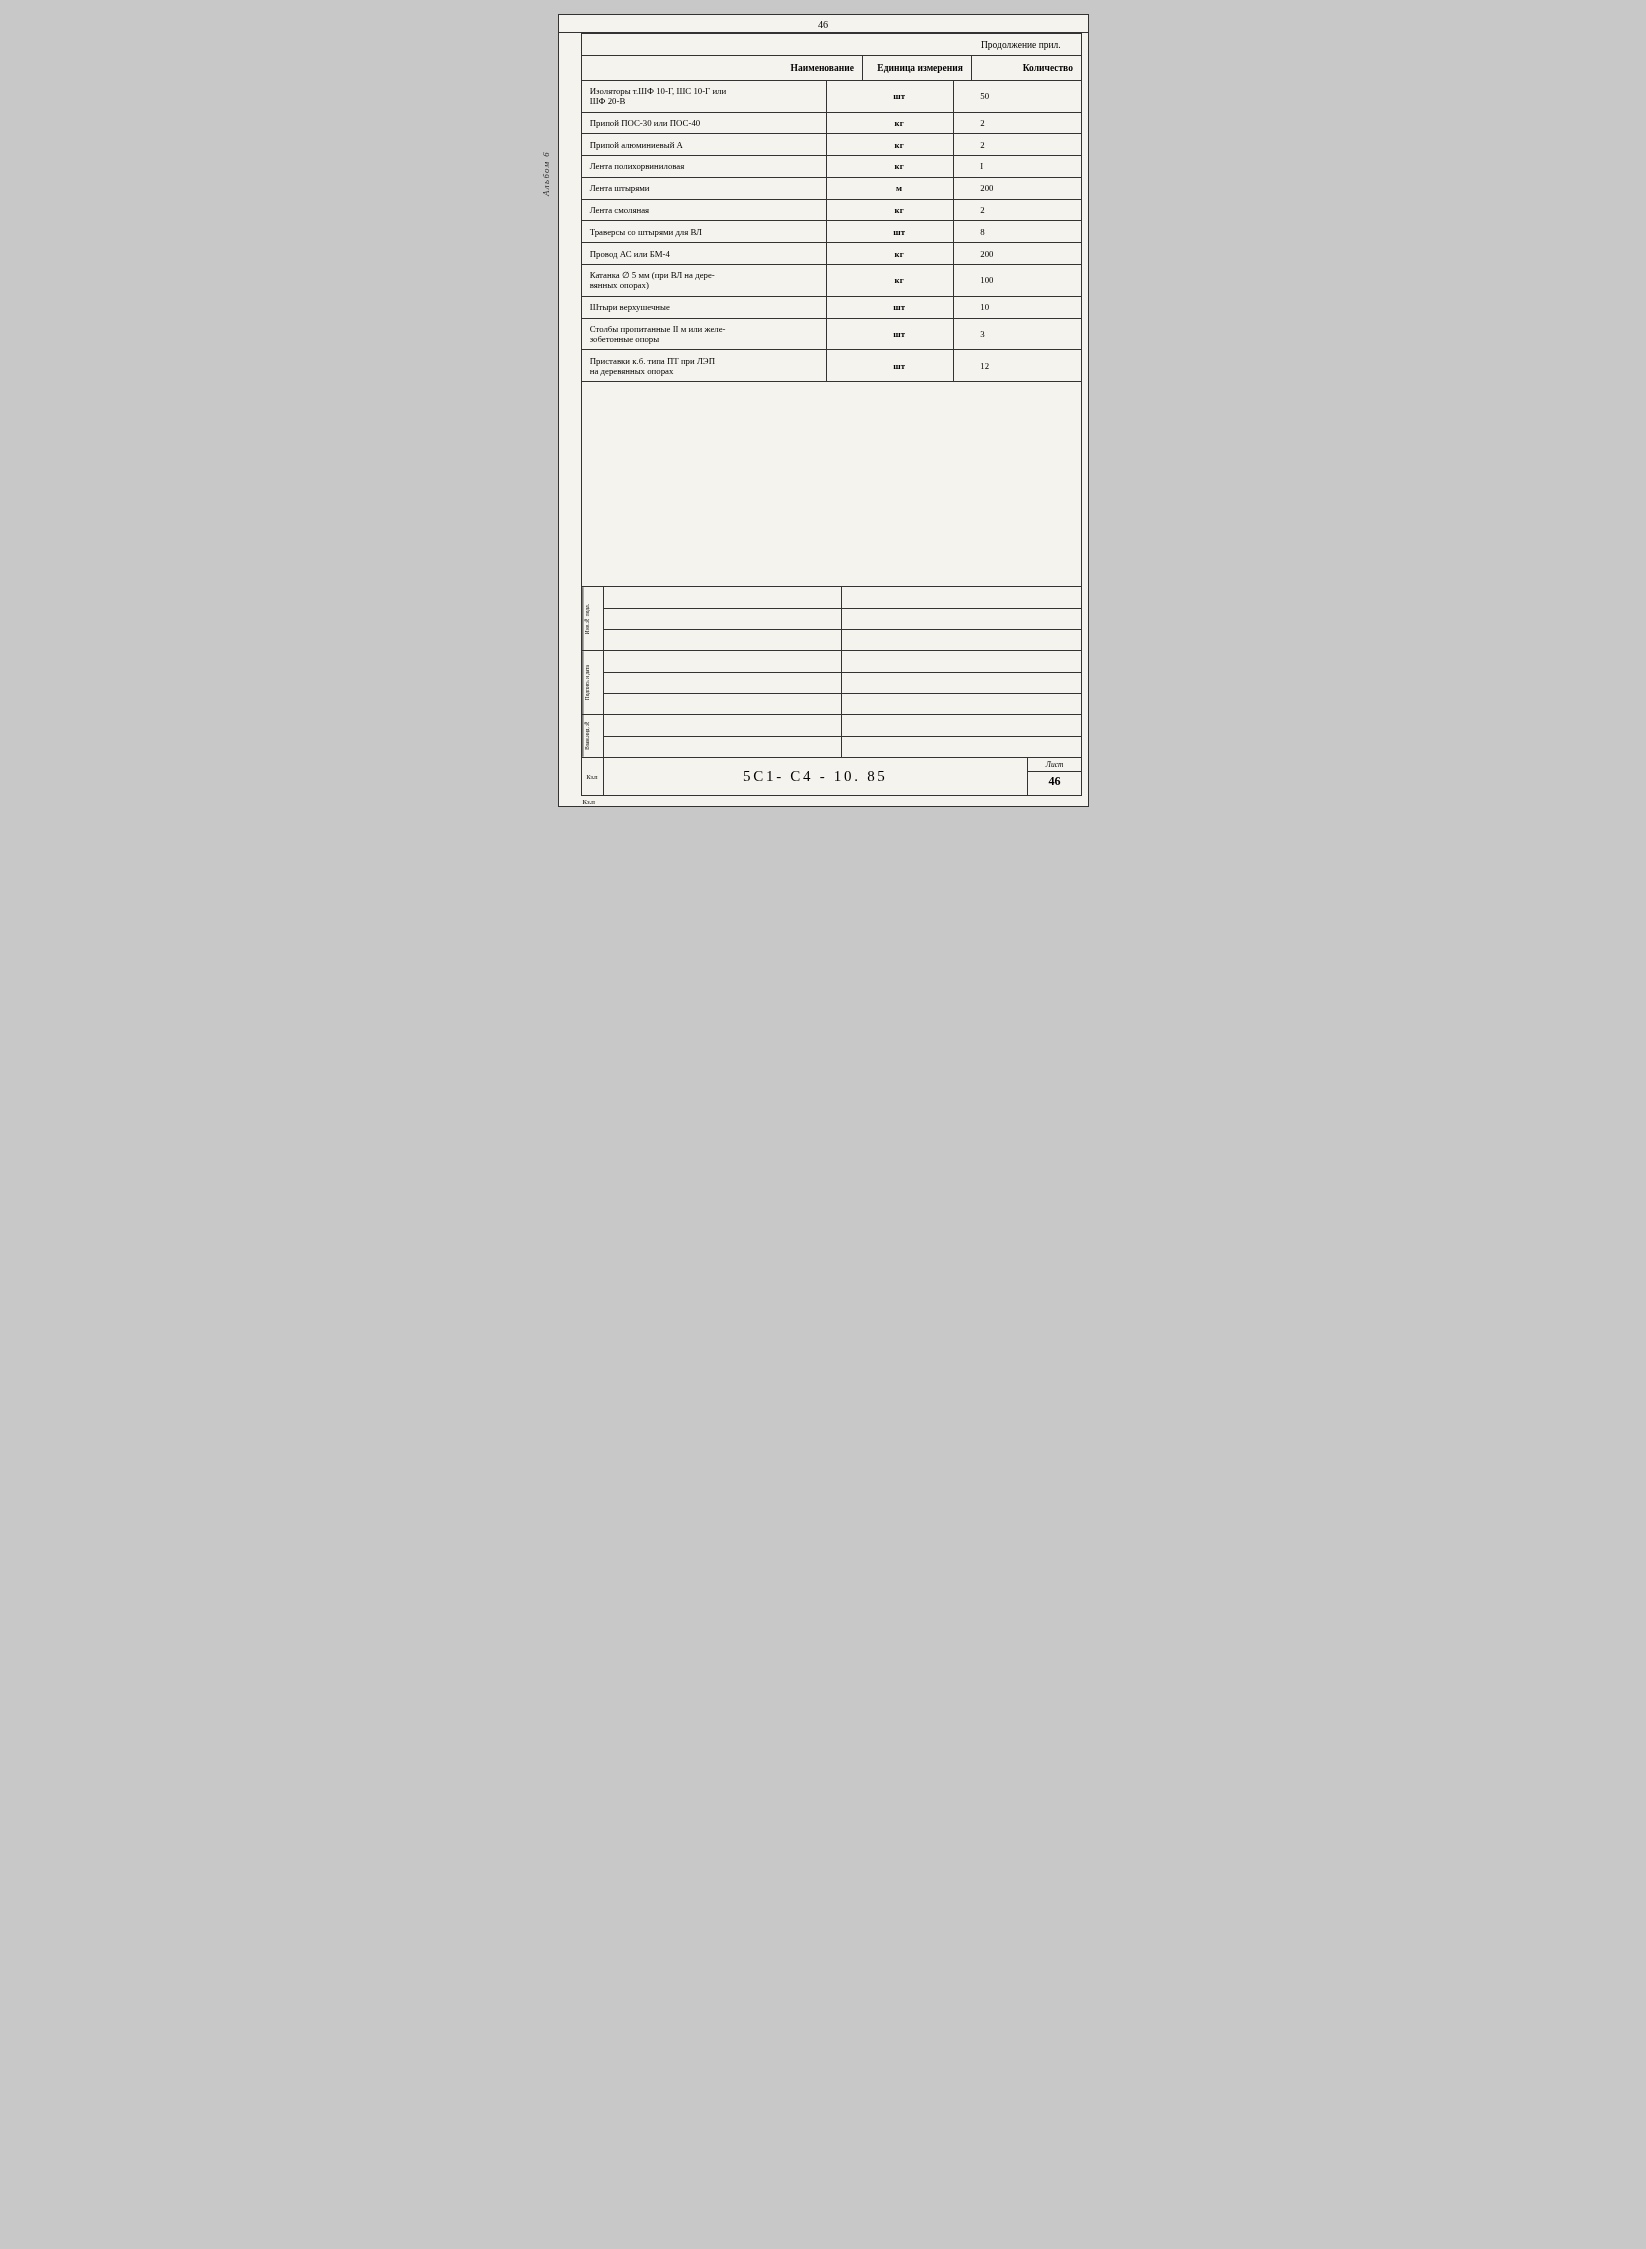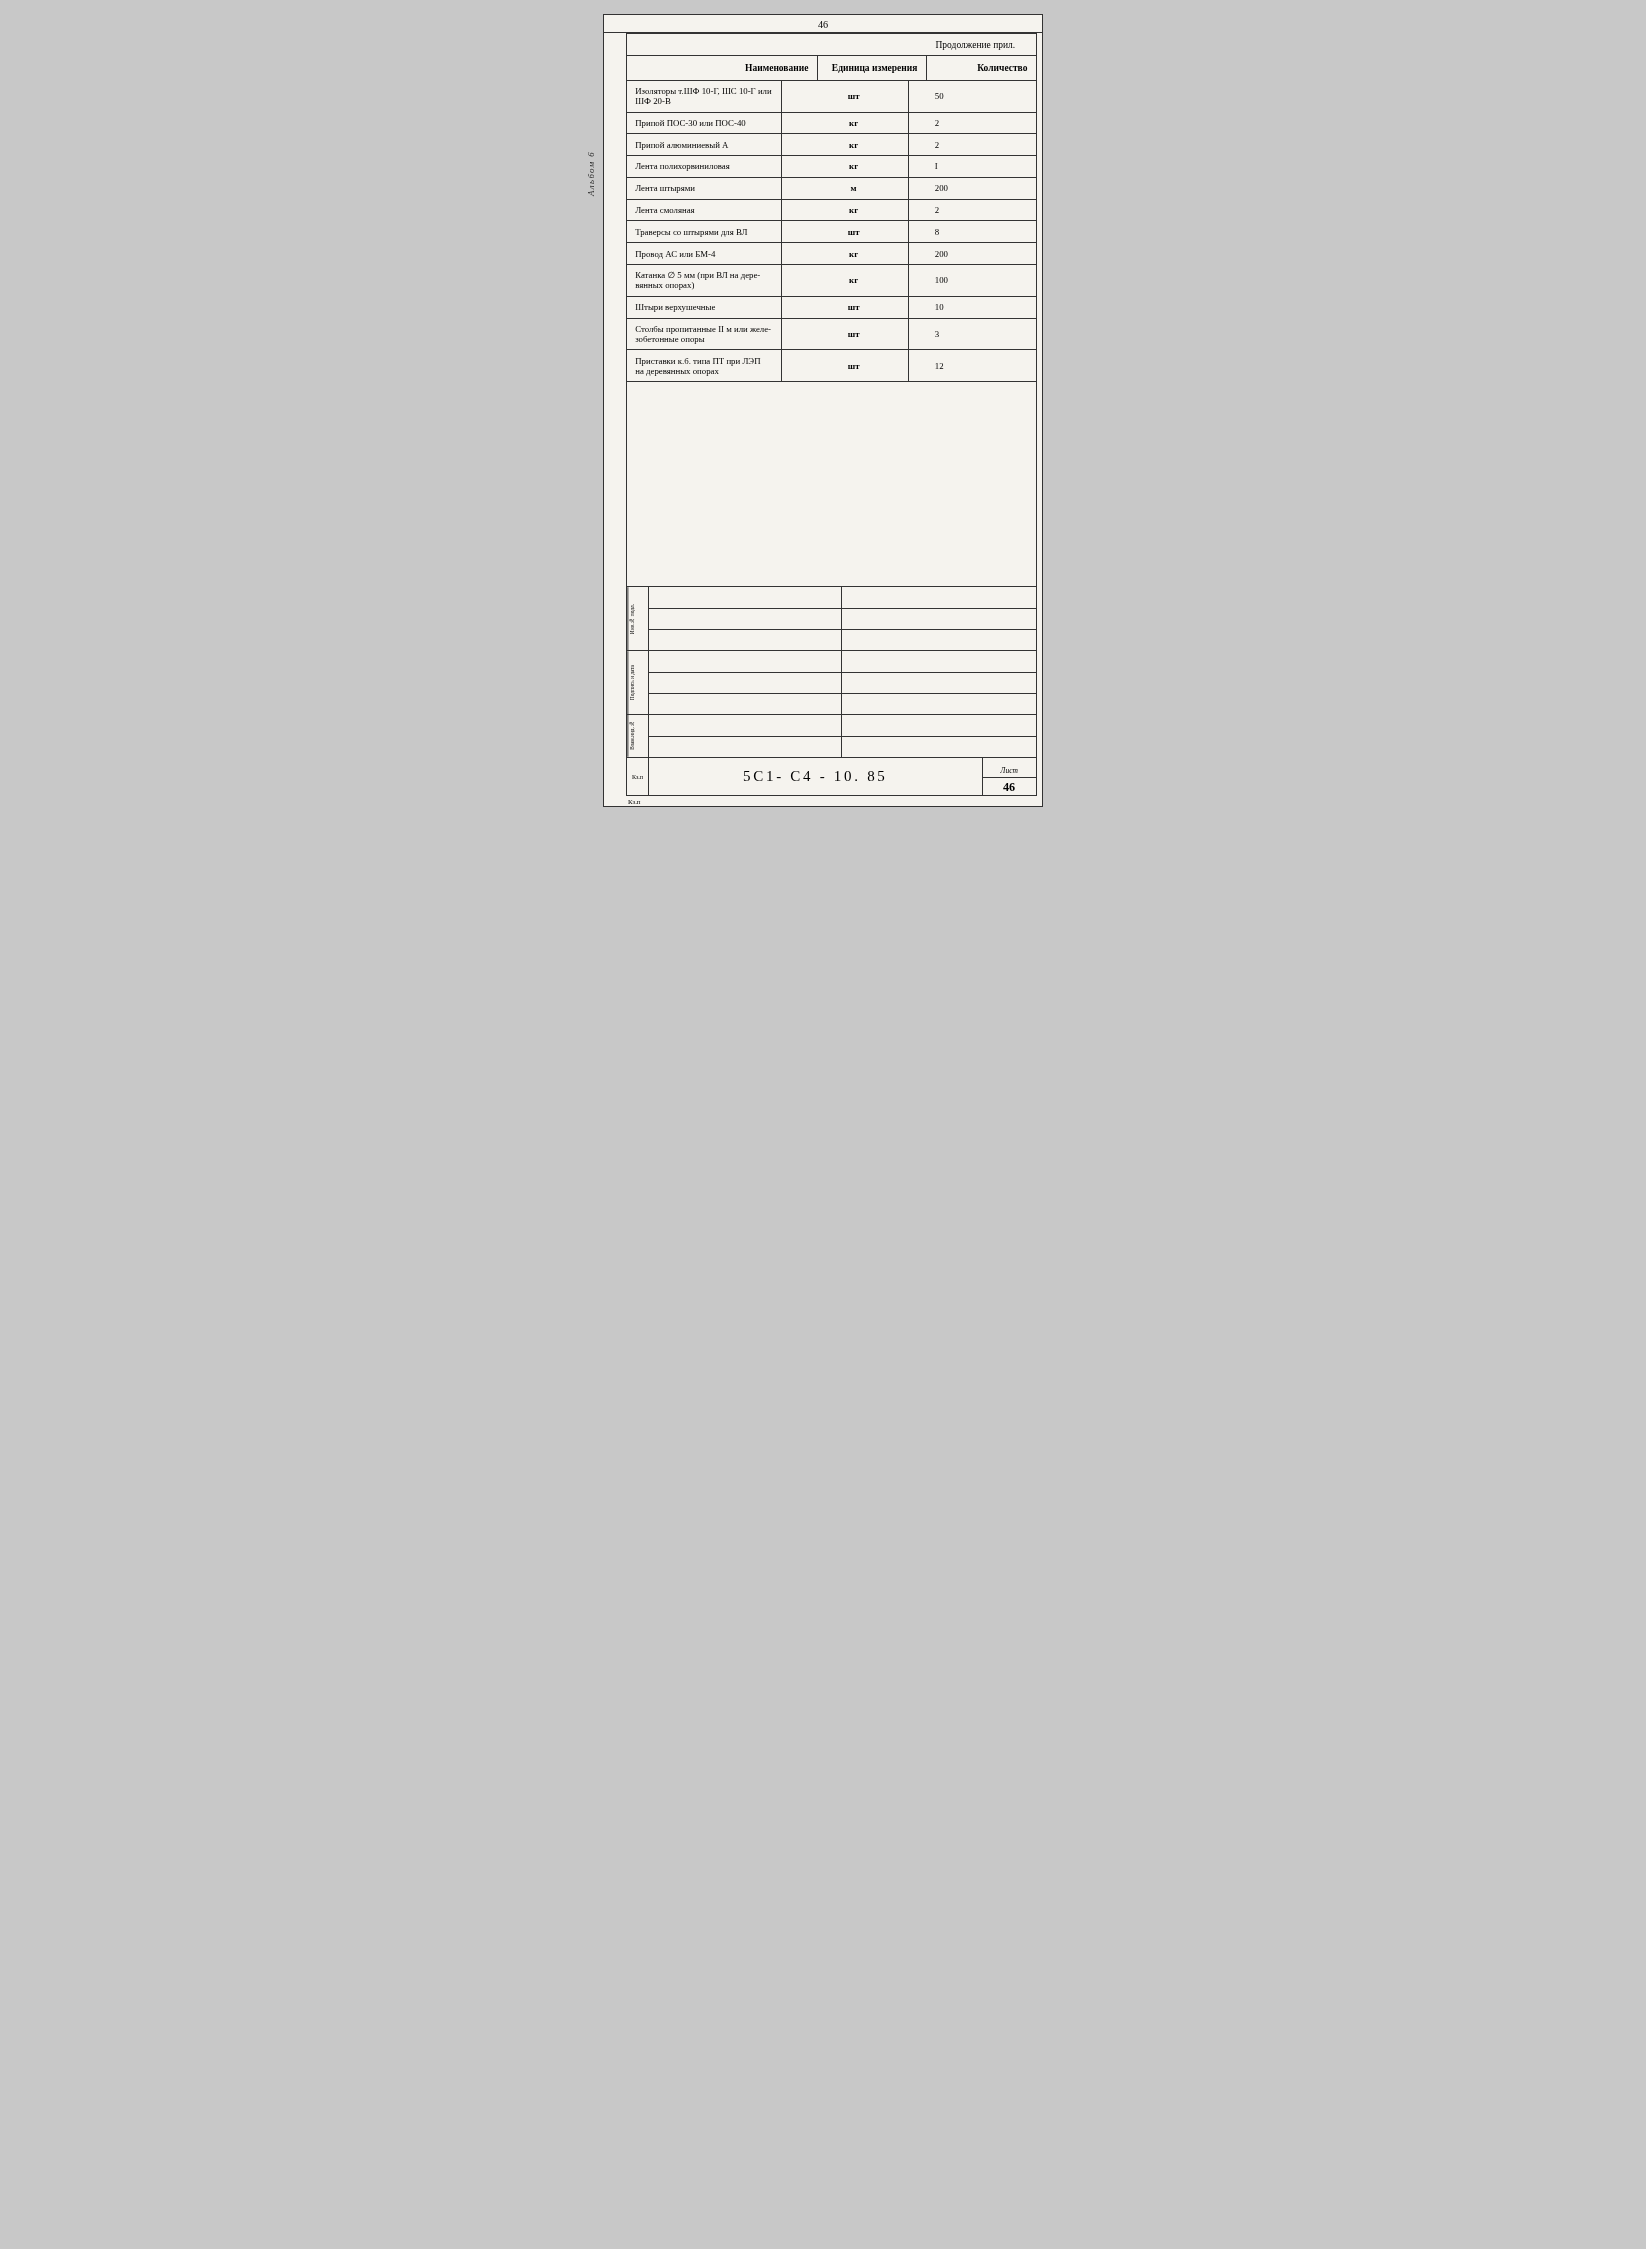--- a/index.html
+++ b/index.html
@@ -8,21 +8,21 @@
       background: #c8c8c8;
       display: flex;
       justify-content: center;
       align-items: flex-start;
       min-height: 100vh;
       padding: 13.6px;
       font-family: 'Courier New', Courier, monospace;
     }
 
     .page {
-      width: 440px;
+      width: 531px;
       min-height: 721px;
       background: #f5f3ee;
       border: 1.4px solid #333;
       position: relative;
       display: flex;
       flex-direction: column;
     }
 
     .page-number-top {
       text-align: center;
@@ -277,21 +277,21 @@
         <div style="display: grid; grid-template-columns: 1fr 1fr; min-height: 20.4px;">
           <div style="border-right: 0.7px solid #333; min-height: 20.4px;"></div>
           <div></div>
         </div>
       </div>
     </div>
 
     <div style="display: flex; align-items: center; border-top: 1px solid #333; min-height: 37px;">
       <div style="border-right: 1px solid #333; min-width: 22px; min-height: 37px; display: flex; align-items: center; justify-content: center; font-size: 6.1px; font-family: 'Times New Roman', serif;">Кз.п</div>
       <div style="flex: 1; text-align: center; font-size: 15px; font-family: 'Times New Roman', serif; letter-spacing: 2.7px;">5С1- С4 - 10. 85</div>
-      <div style="border-left: 1px solid #333; min-width: 54px; min-height: 37px; display: flex; flex-direction: column; align-items: center; justify-content: flex-end; font-family: 'Times New Roman', serif;">
+      <div style="border-left: 1px solid #333; min-width: 54px; min-height: 37px; display: flex; flex-direction: column; align-items: center; justify-content: flex-start; font-family: 'Times New Roman', serif;">
         <div style="font-size: 7.5px; border-bottom: 0.7px solid #333; width: 100%; text-align: center; padding: 2px 0; font-style: italic;">Лист</div>
         <div style="font-size: 12.2px; font-weight: bold; padding-top: 2px;">46</div>
       </div>
     </div>
 
   </div>
 
   <div style="text-align: left; padding: 1.4px 0 1.4px 24px; font-size: 6.8px; font-family: 'Times New Roman', serif;">Кз.п</div>
 
 </div>

